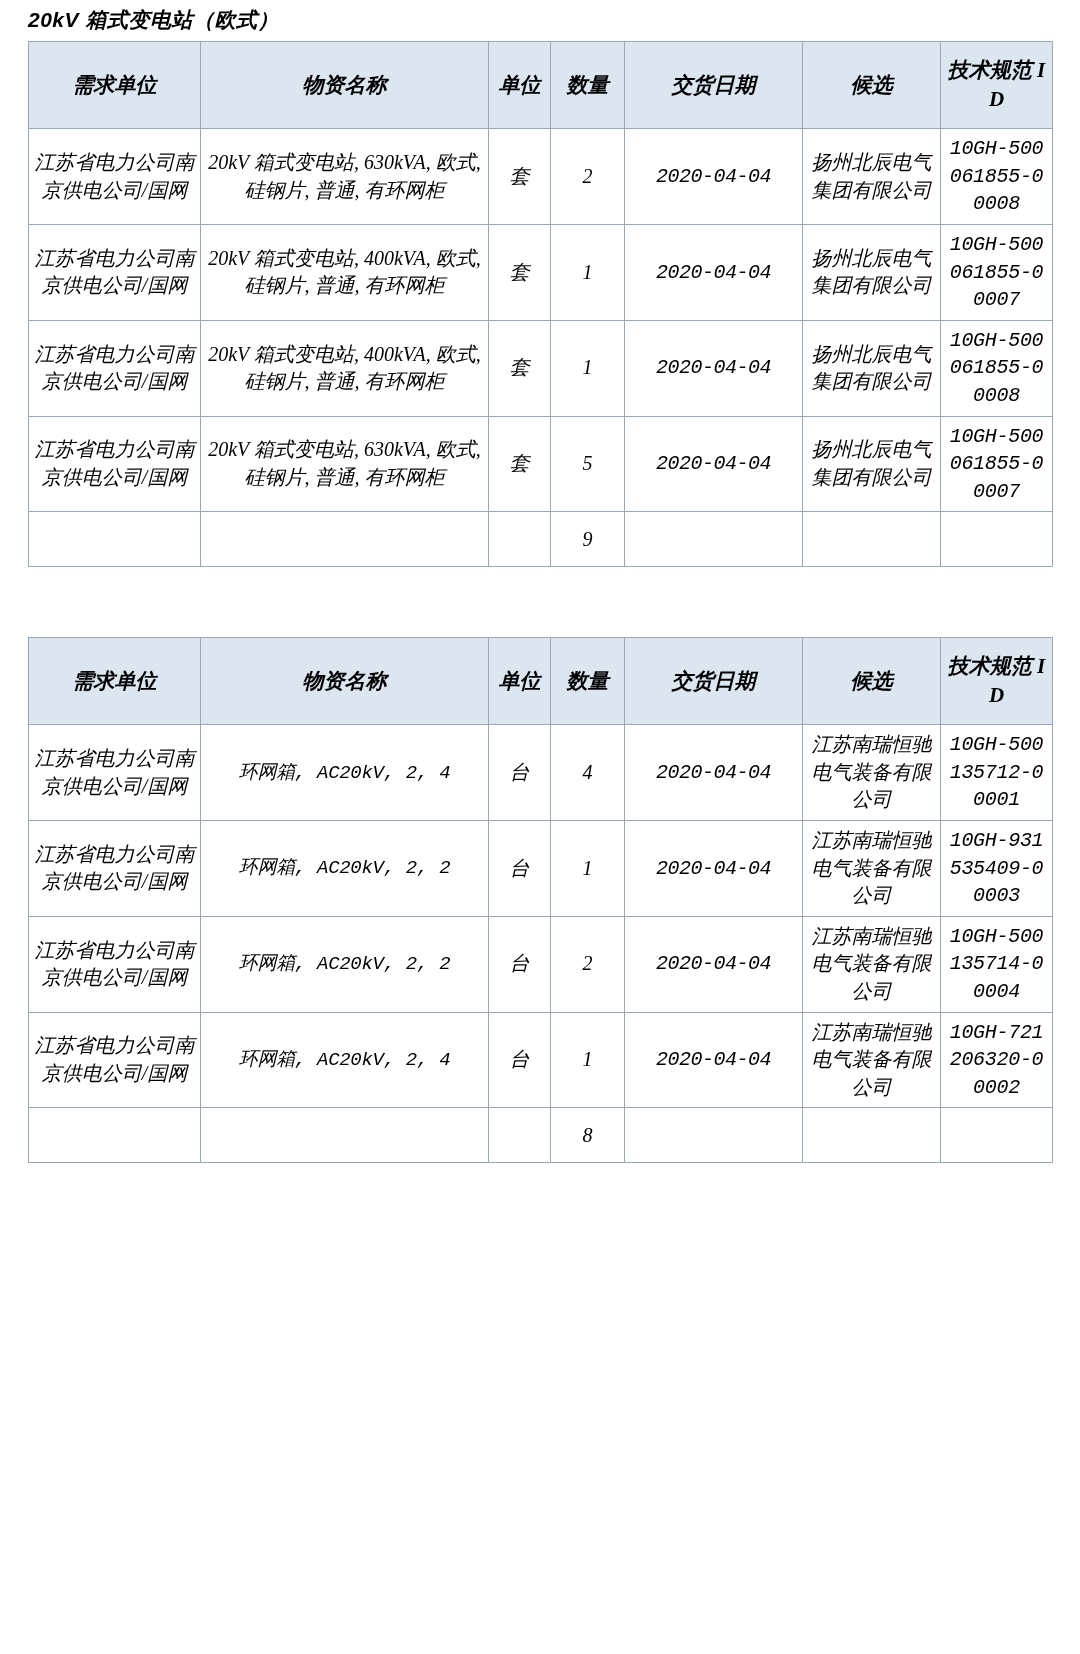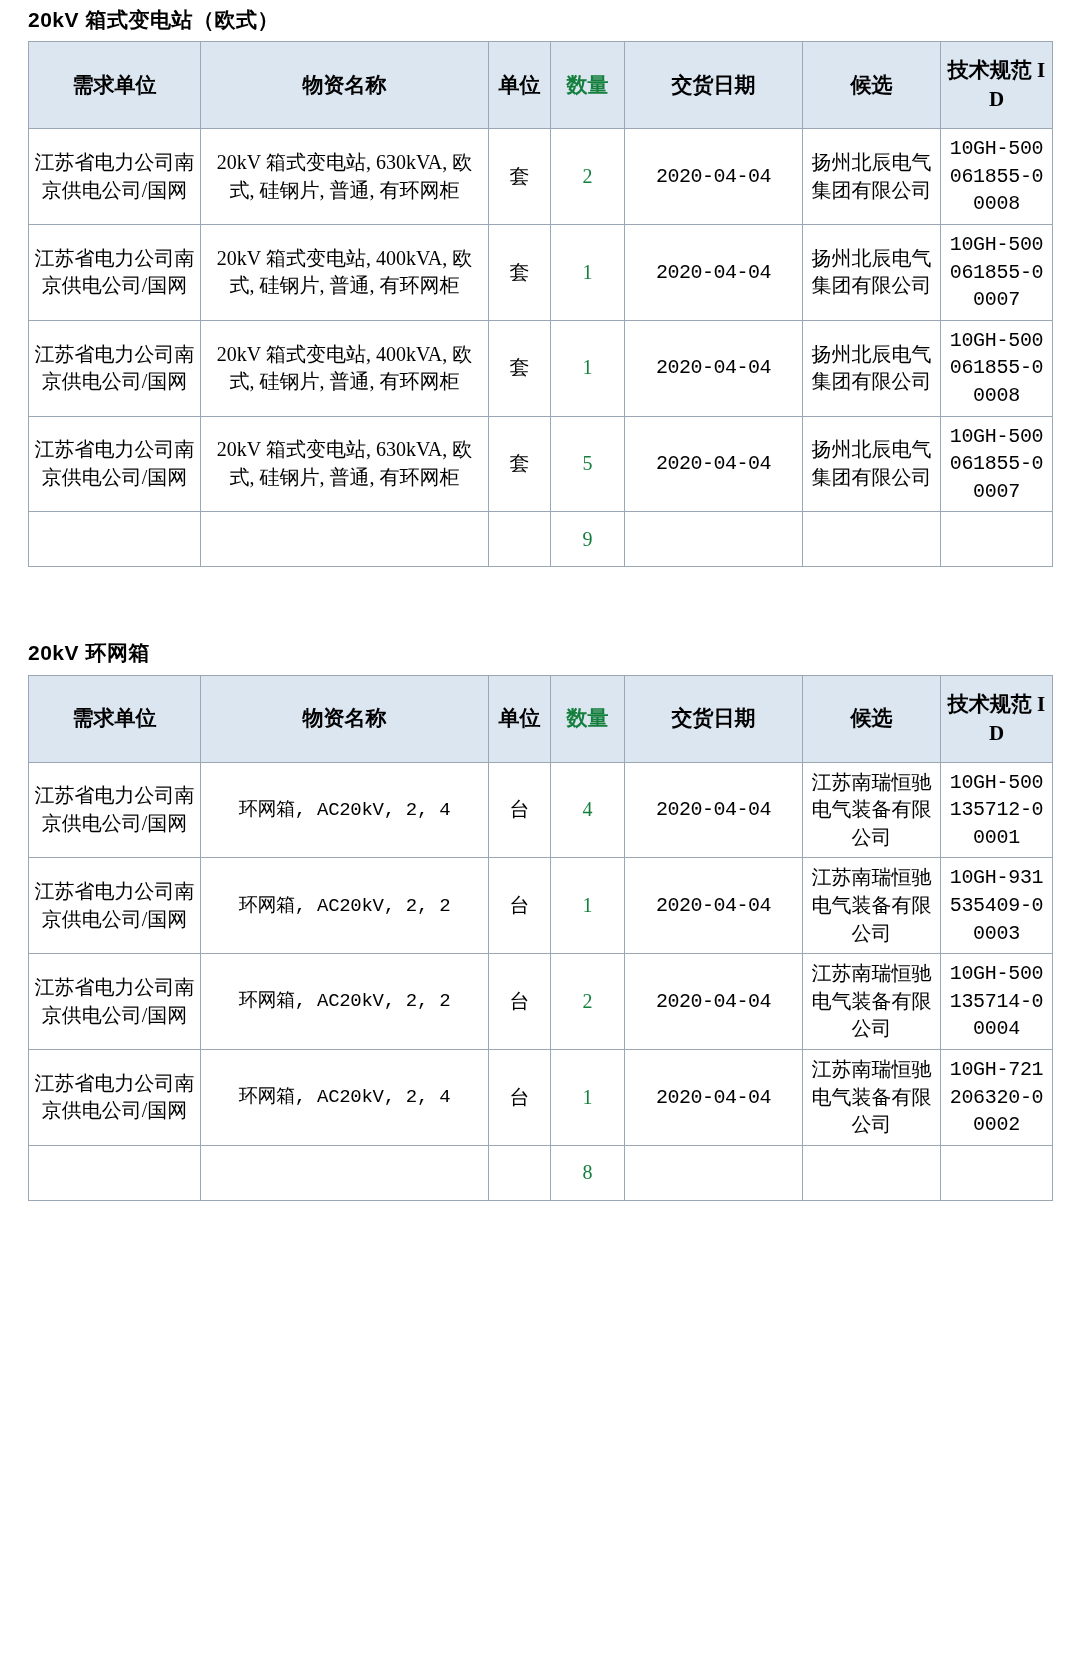--- a/index.html
+++ b/index.html
@@ -10,20 +10,21 @@
   body {
     width: 1080px;
     min-height: 1654px;
     font-family: "Liberation Serif", serif;
     color: #000000;
   }
   .page {
     width: 1080px;
     box-sizing: border-box;
     padding: 4px 12px 10px 28px;
+    font-style: italic;
   }
   .section-title {
     font-family: "Liberation Sans", sans-serif;
     font-weight: bold;
     font-size: 21px;
     line-height: 1.3;
     margin: 2px 0 8px 0;
     letter-spacing: 0.5px;
   }
   .spacer {
@@ -45,21 +46,21 @@
     word-break: break-all;
   }
   table.doc-table thead th {
     background: #dce6f1;
     font-weight: bold;
     font-family: "Liberation Serif", serif;
     font-size: 21px;
     padding: 14px 4px;
   }
   td.qty, th.qty {
-    color: #15803d;
+    color: #000000;
   }
   td.qty {
     font-family: "Liberation Serif", serif;
     font-size: 21px;
   }
   td.spec-id {
     font-family: "Liberation Mono", monospace;
     font-size: 18px;
     letter-spacing: -0.3px;
     line-height: 1.45;
@@ -177,21 +178,20 @@
         <td class="qty">9</td>
         <td></td>
         <td></td>
         <td></td>
       </tr>
     </tbody>
   </table>
 
   <div class="spacer"></div>
 
-  <div class="section-title">20kV 环网箱</div>
 
   <table class="doc-table">
     <colgroup>
       <col class="c-demand">
         <col class="c-material">
         <col class="c-unit">
         <col class="c-qty">
         <col class="c-date">
         <col class="c-cand">
         <col class="c-spec">

